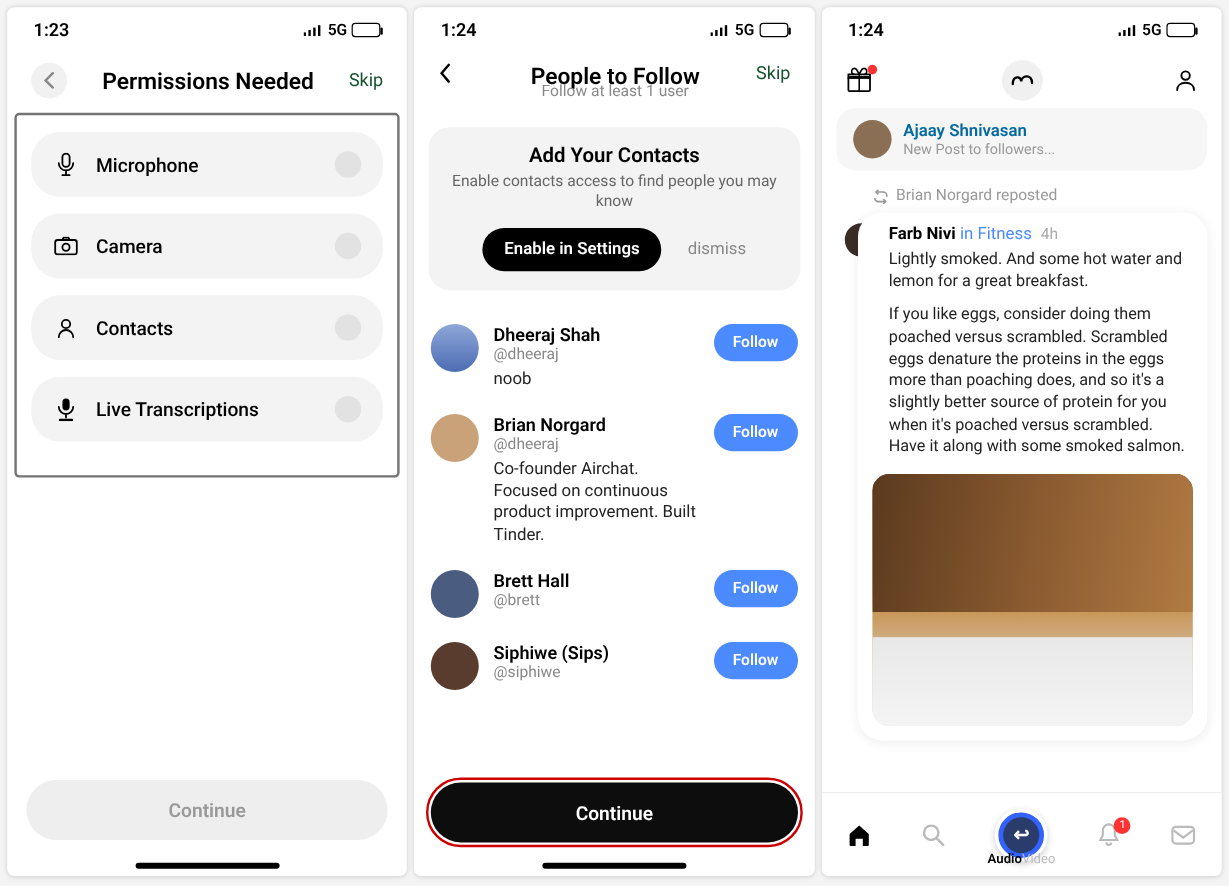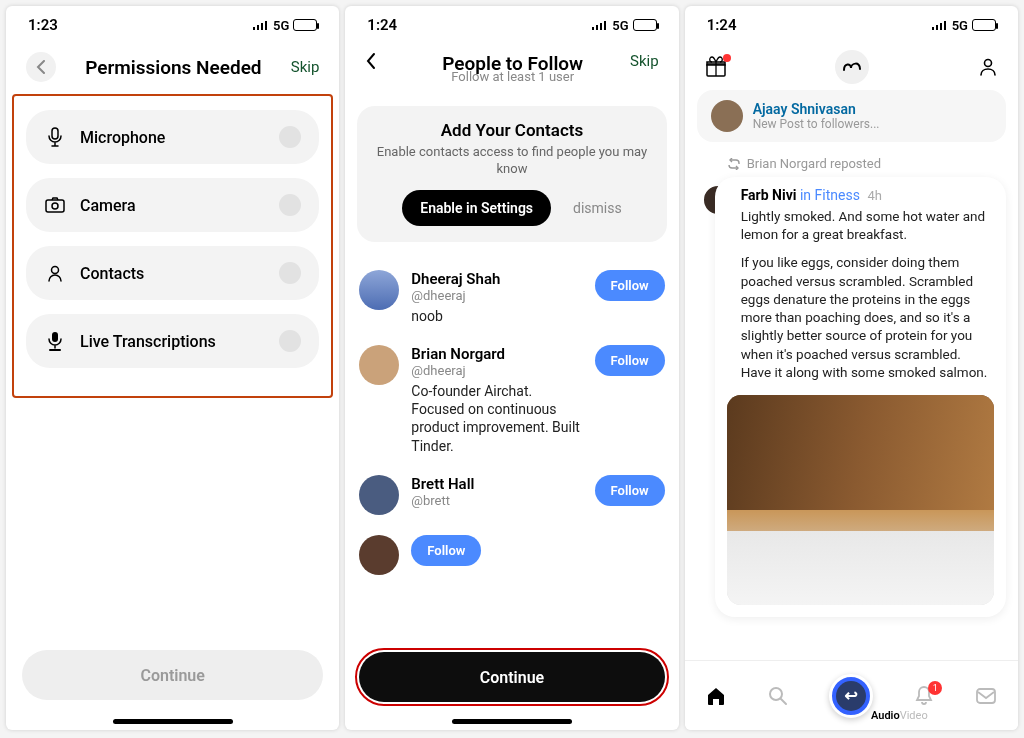--- a/index.html
+++ b/index.html
@@ -57,21 +57,21 @@
   .perm-list { padding: 10px; }
   .perm-item {
     background:#f3f3f3; border-radius:24px; height:54px;
     display:flex; align-items:center; padding:0 18px; margin-bottom:14px;
     font-size:16px; font-weight:500;
   }
   .perm-icon { width:22px; margin-right:14px; display:flex; justify-content:center; }
   .perm-toggle {
     margin-left:auto; width:22px; height:22px; border-radius:50%; background:#e2e2e2;
   }
-  .red-box { border:2px solid #c2410c; border-radius:4px; margin:4px 6px; padding:4px 2px; }
+  .red-box { border:2px solid #737373; border-radius:4px; margin:4px 6px; padding:4px 2px; }
   .continue-gray {
     margin: auto 16px 30px 16px;
     background:#eeeeee; color:#9a9a9a; height:50px; border-radius:26px;
     display:flex; align-items:center; justify-content:center; font-weight:600; font-size:16px;
   }
   .home-indicator {
     position:absolute; bottom:6px; left:50%; transform:translateX(-50%);
     width:120px; height:5px; background:#000; border-radius:3px;
   }
   
@@ -176,21 +176,21 @@
     position:relative;
   }
   .fab-inner { width:30px; height:30px; border-radius:50%; background:#2a3c6b;}
   .fab-arrow {position:absolute; color:#fff; font-size:16px; font-weight:700;}
   .notif-dot {
     position:absolute; top:-4px; right:-8px; background:#f33; color:#fff; font-size:9px;
     width:14px; height:14px; border-radius:50%; display:flex; align-items:center; justify-content:center;
   }
   .tab-labels {
     position:absolute; bottom:8px; left:50%; transform:translateX(-50%);
-    font-size:11px; display:flex; margin-left:48px;
+    font-size:11px; display:flex; 
   }
   .tab-labels .a { color:#000; font-weight:600;}
   .tab-labels .v { color:#bbb;}
   svg { display:block; }
 </style>
 </head>
 <body>
 
 <div class="phone">
   <div class="statusbar">
@@ -336,20 +336,24 @@
     <div class="frow">
       <div class="avatar av-c"></div>
       <div class="finfo">
         <div class="fname">Brett Hall</div>
         <div class="fhandle">@brett</div>
       </div>
       <div class="follow-btn">Follow</div>
     </div>
     <div class="frow">
       <div class="avatar av-d"></div>
+      <div class="finfo">
+        <div class="fname">Siphiwe (Sips)</div>
+        <div class="fhandle">@siphiwe</div>
+      </div>
       <div class="follow-btn">Follow</div>
     </div>
   </div>
 
   <div class="continue-black-wrap">
     <div class="continue-black">Continue</div>
   </div>
   <div class="home-indicator"></div>
 </div>
 

